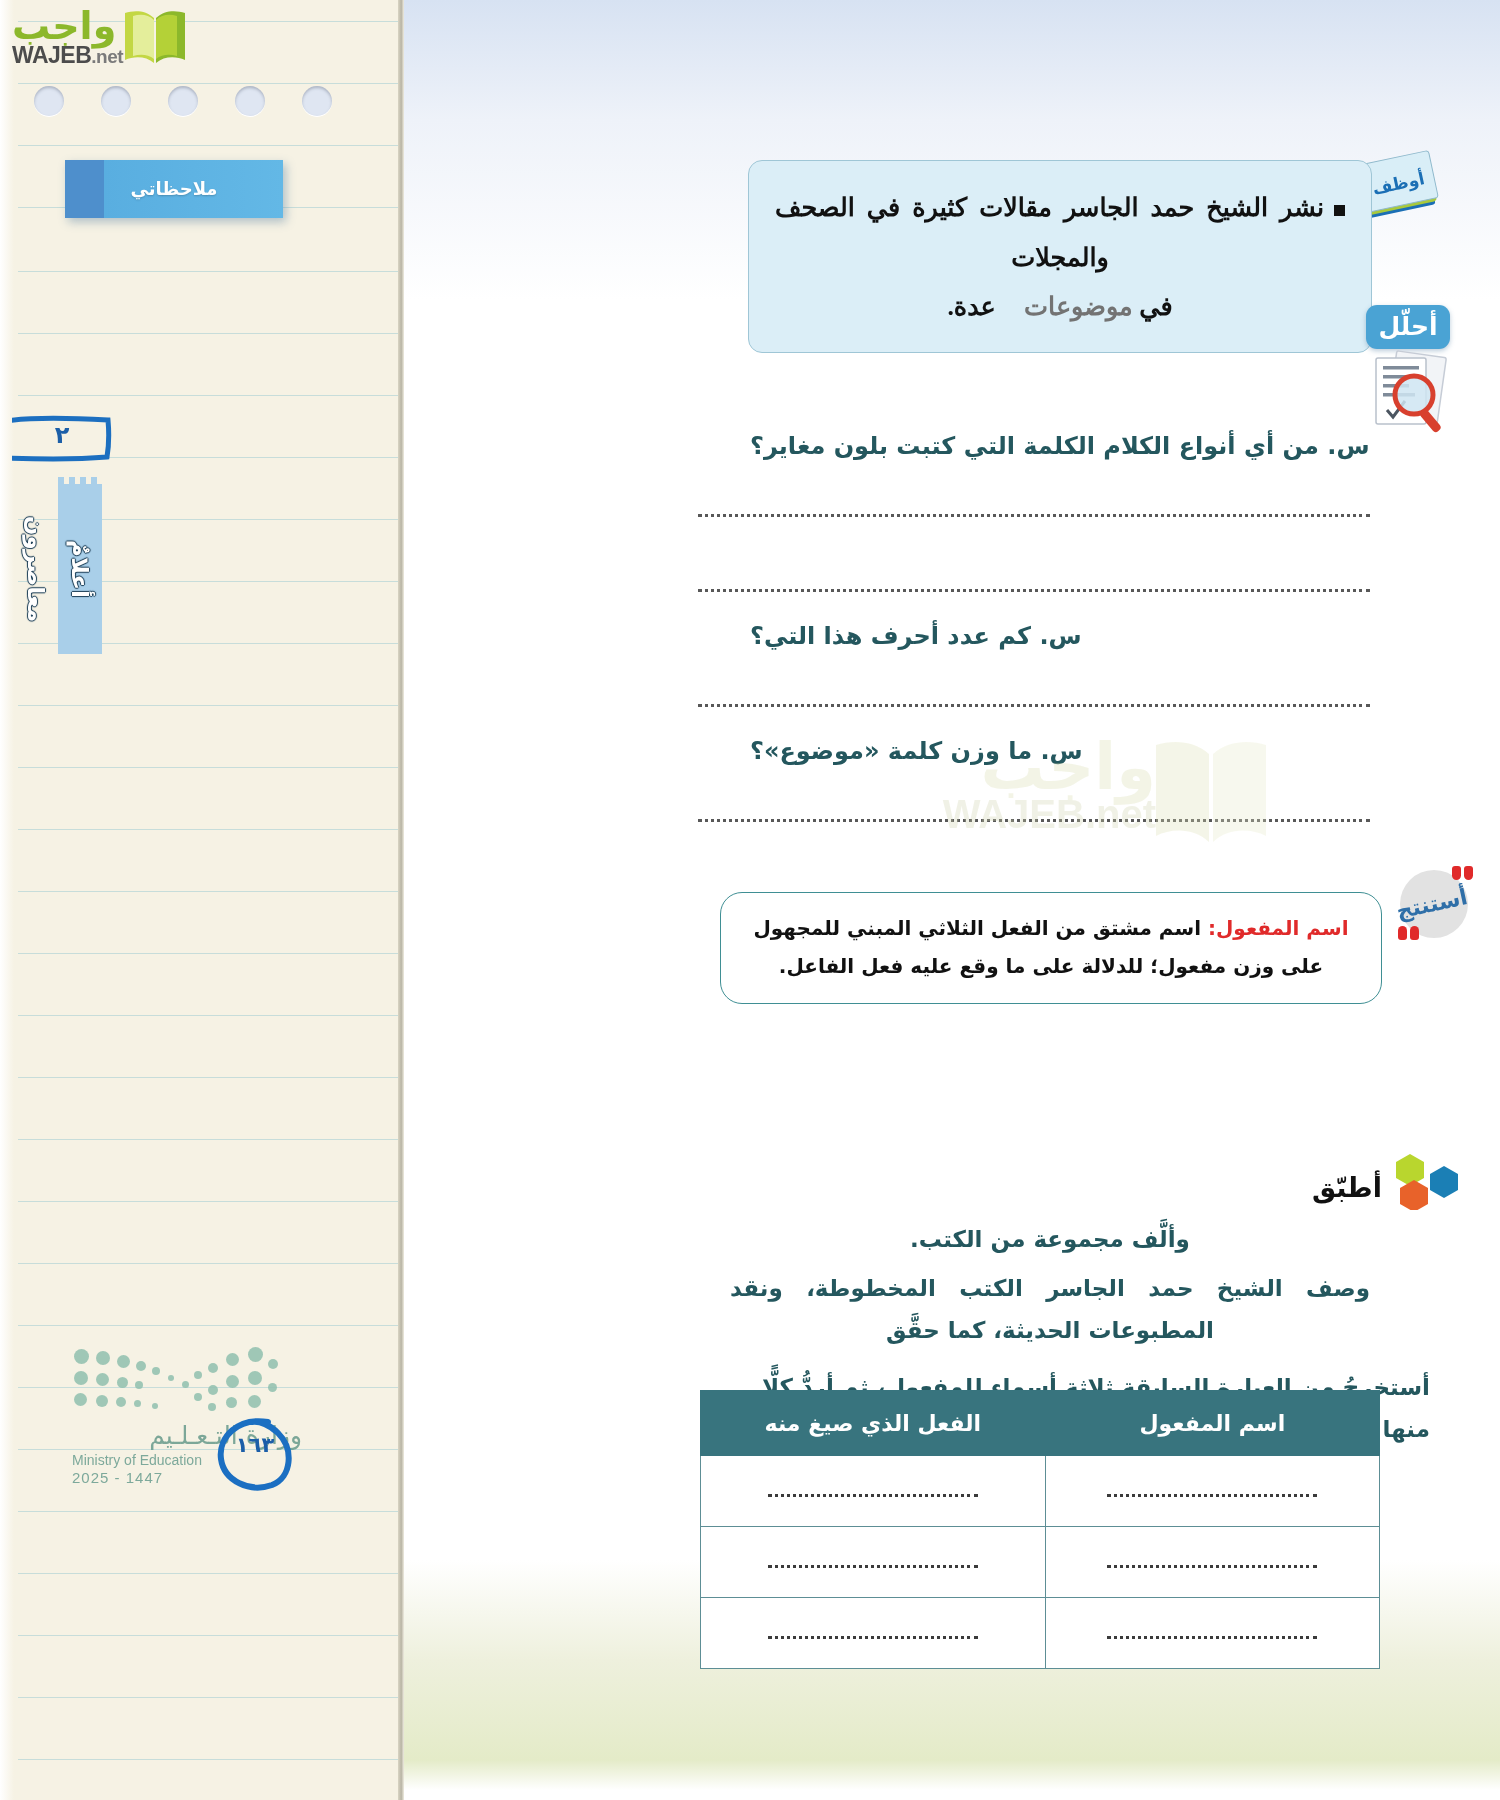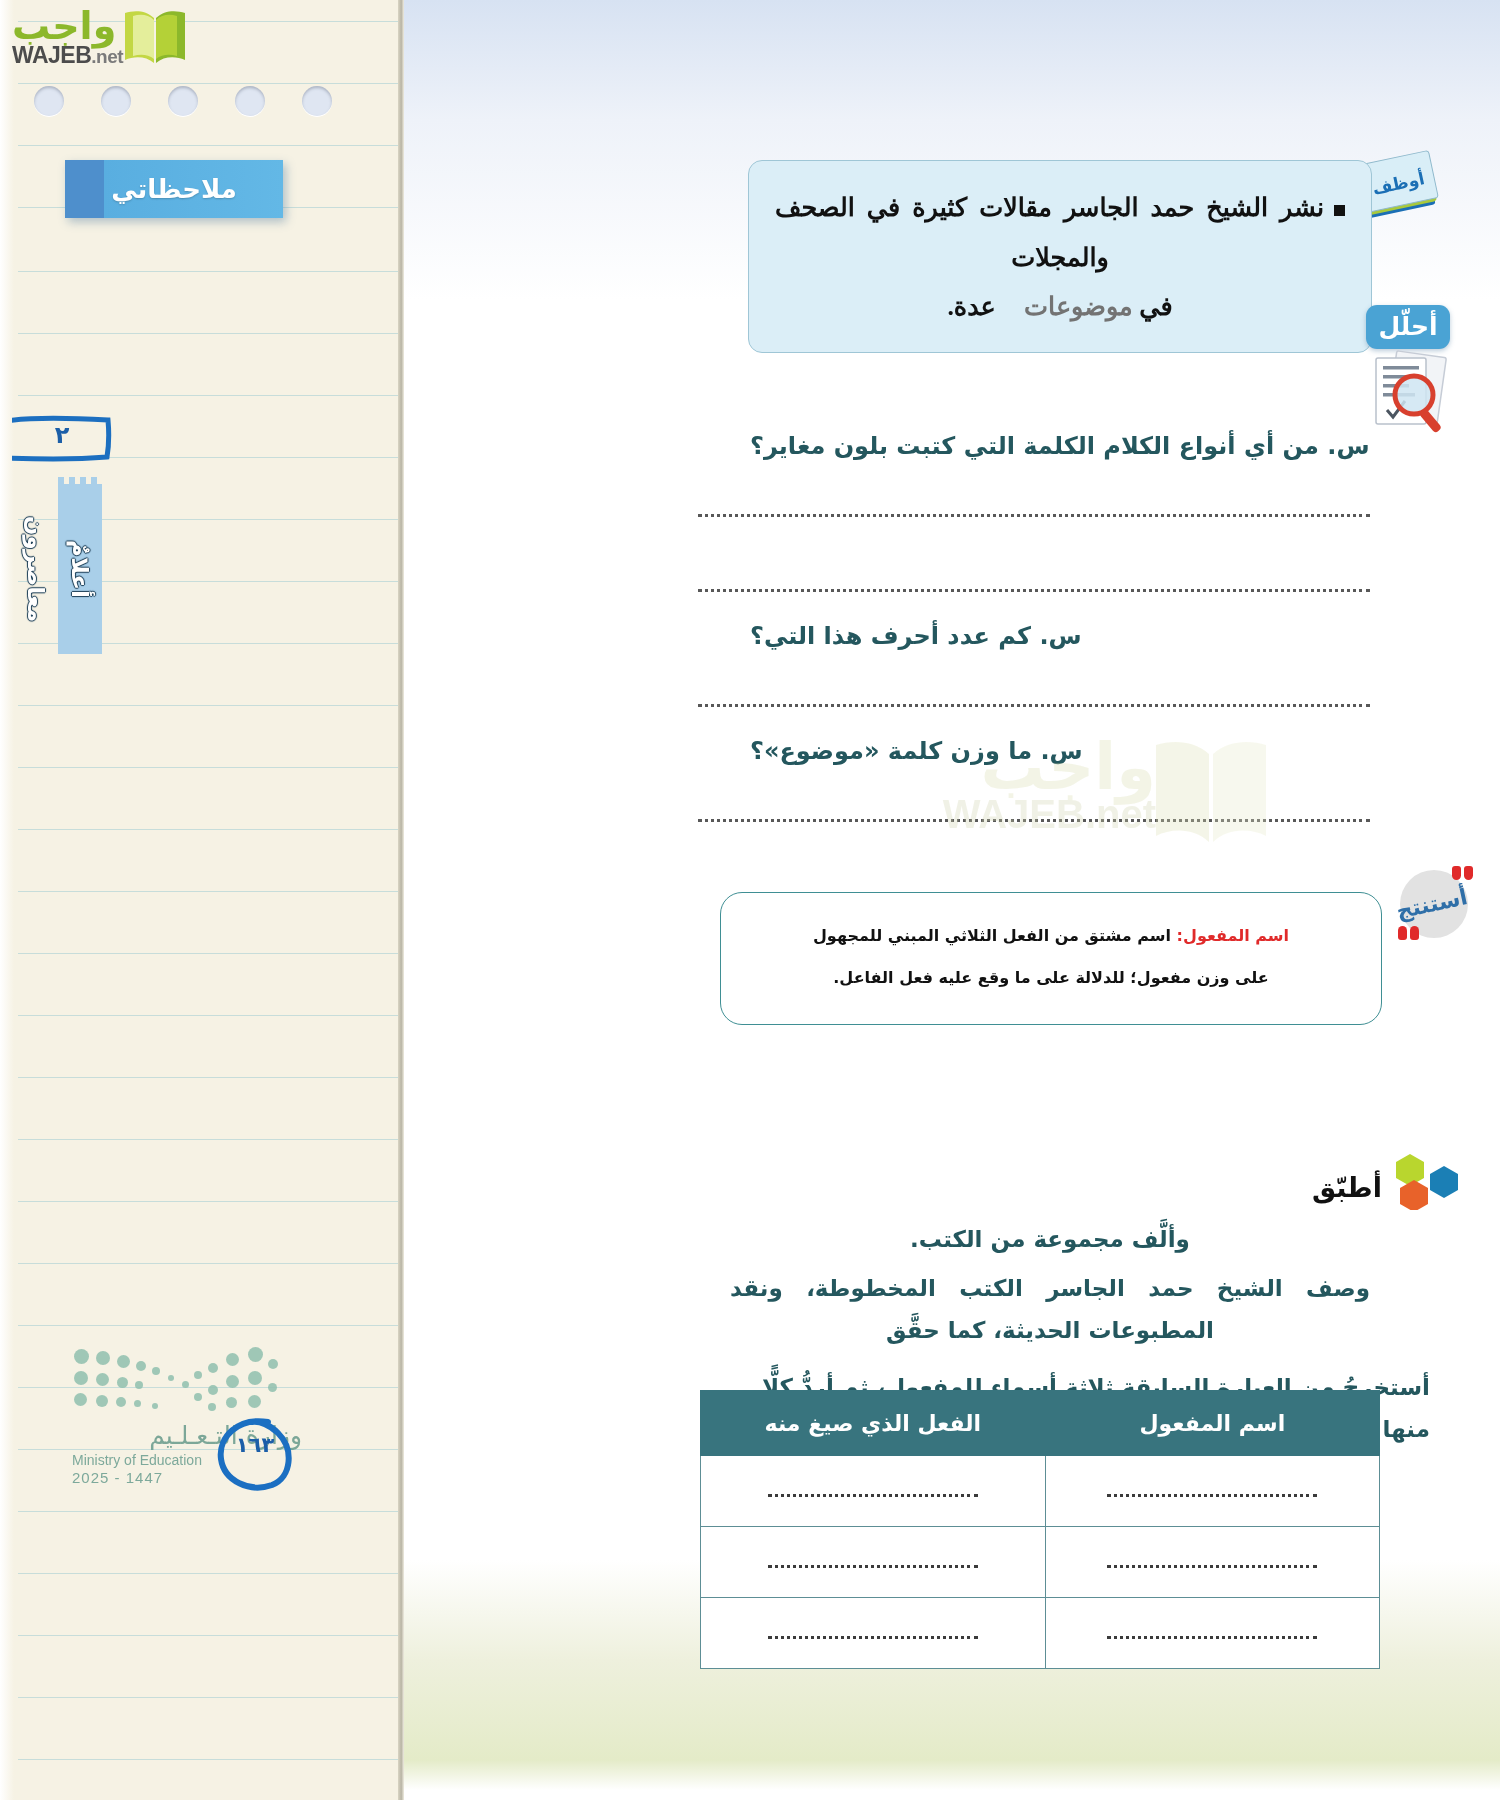--- a/index.html
+++ b/index.html
@@ -32,21 +32,21 @@
             font-family:"DejaVu Sans",sans-serif;letter-spacing:-1px;}
   .wajeb-en{position:absolute;left:4px;top:38px;font-size:23px;font-weight:bold;
             font-family:"Liberation Sans",sans-serif;color:#4c4c4c;letter-spacing:-.5px;}
   .wajeb-en .net{color:#7a7a7a;font-size:19px;}
   .wajeb-book{position:absolute;left:112px;top:2px;width:70px;height:62px;}
 
   
   .notes-tab{position:absolute;left:65px;top:160px;width:218px;height:58px;
     background:linear-gradient(90deg,#4e8fcc 0%,#4e8fcc 18%,#59aee0 18%,#63b8e6 100%);
     box-shadow:3px 4px 9px rgba(90,130,165,.45);}
-  .notes-tab span{display:block;color:#ffffff;font-size:26px;font-weight:bold;
+  .notes-tab span{display:block;color:#ffffff;font-size:18px;font-weight:bold;
     text-align:center;line-height:58px;letter-spacing:1px;direction:rtl;
     text-shadow:0 1px 2px rgba(0,0,0,.2);}
 
   
   .unit-box{position:absolute;left:12px;top:415px;width:100px;height:48px;}
   .unit-box svg{position:absolute;left:0;top:0;}
   .unit-num{position:absolute;left:0;top:6px;width:100px;text-align:center;
     font-size:24px;color:#1c5fa8;font-weight:bold;}
 
   
@@ -114,21 +114,21 @@
   .astantij .oval{position:absolute;left:6px;top:4px;width:68px;height:68px;border-radius:50%;
      background:#e2e2e2;}
   .astantij .lbl{position:absolute;left:6px;top:4px;width:68px;height:68px;line-height:68px;
      text-align:center;color:#2f6fa8;font-size:22px;font-weight:bold;direction:rtl;
      transform:rotate(-12deg);}
   .q-mark{position:absolute;width:9px;height:14px;background:#e02a2a;border-radius:4px 4px 6px 6px;}
 
   .concl{position:absolute;right:118px;top:892px;width:662px;
      border:1.6px solid #3f8f94;border-radius:22px;background:#ffffff;
      padding:16px 26px 18px 26px;box-sizing:border-box;direction:rtl;}
-  .concl p{margin:12px;font-size:16px;line-height:1.9;color:#111;font-weight:bold;
+  .concl p{margin:0;font-size:20px;line-height:1.9;color:#111;font-weight:bold;
      font-family:"DejaVu Sans",sans-serif;text-align:justify;text-align-last:center;}
   .concl .term{color:#e02a2a;}
 
   
   .atbiq{position:absolute;right:38px;top:1152px;width:190px;height:58px;direction:rtl;}
   .atbiq .lbl{position:absolute;right:80px;top:4px;font-size:27px;font-weight:bold;color:#111;margin-top:16px;}
   .atbiq .hexes{position:absolute;right:0px;top:0px;width:74px;height:58px;}
 
   .applytxt{position:absolute;right:130px;top:1218px;width:640px;direction:rtl;}
   .applytxt p{margin:0 0 6px 0;font-size:23px;line-height:1.85;color:#24575e;font-weight:bold;

